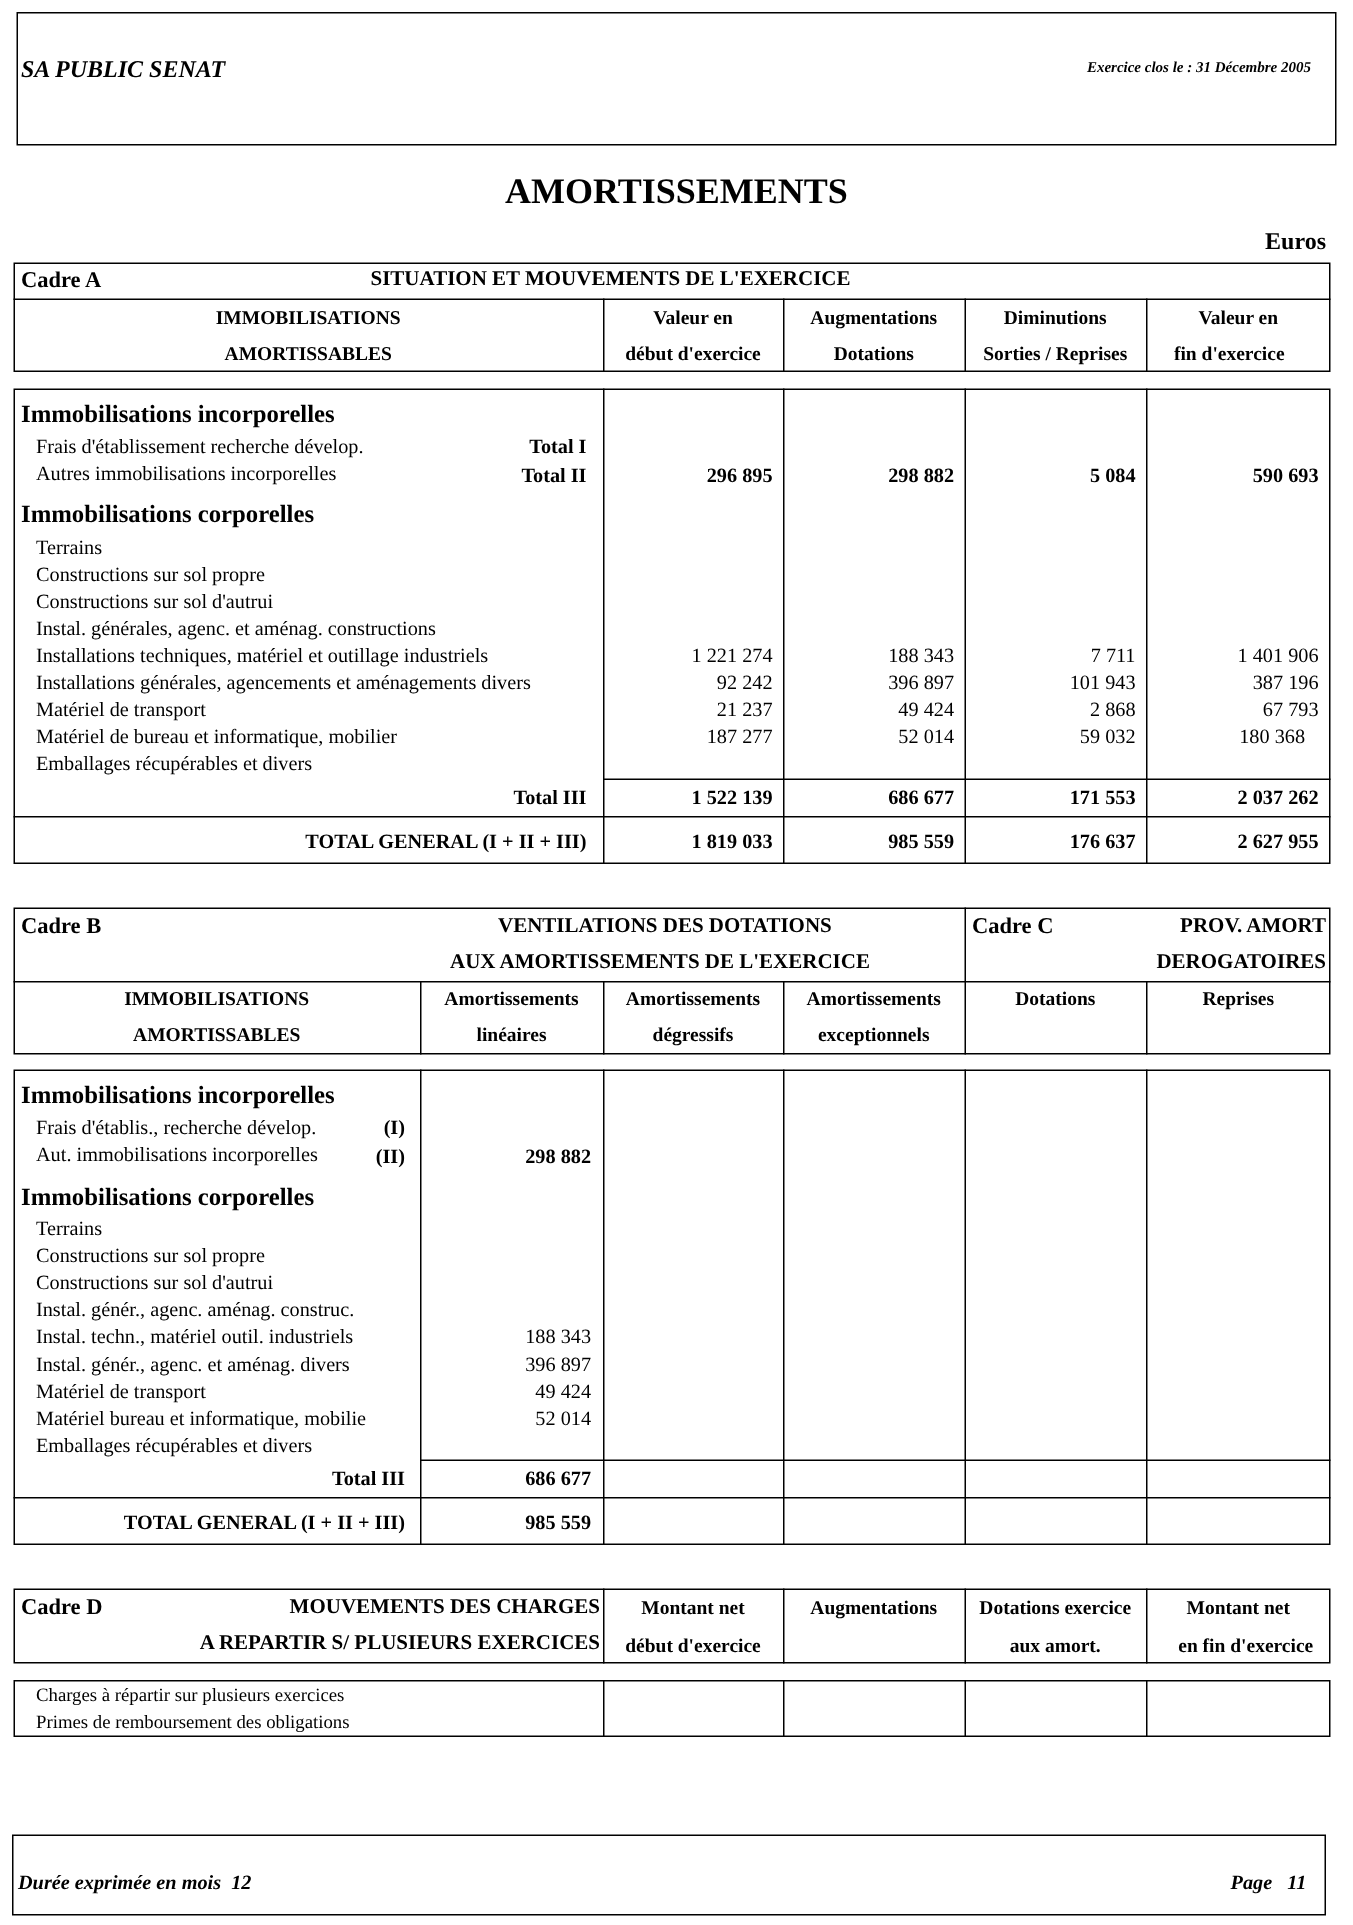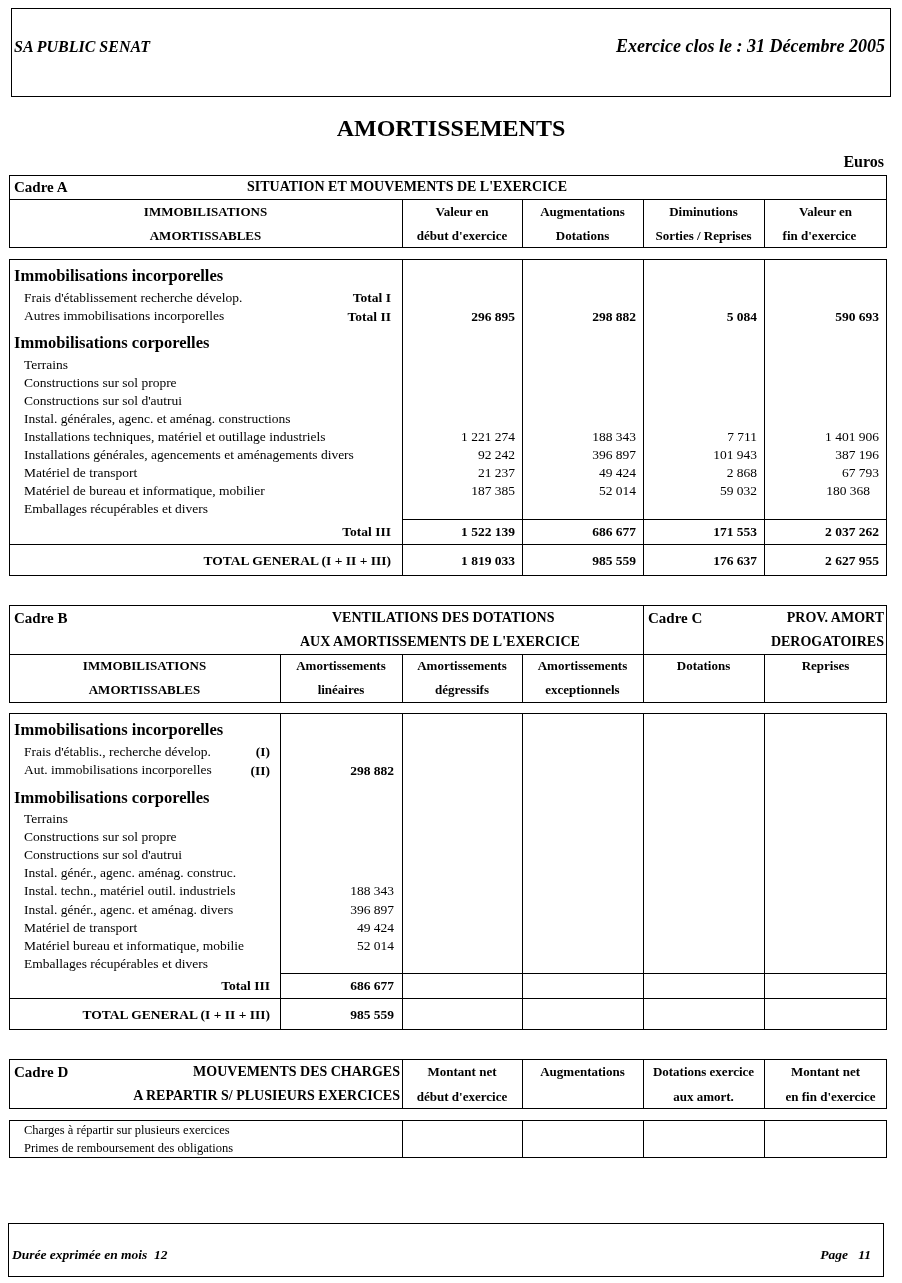--- a/index.html
+++ b/index.html
@@ -14,21 +14,21 @@
   .c { text-align:center; }
   .hdr { font-size:13px; font-weight:bold; }
   .sec { font-size:16.5px; font-weight:bold; }
   .num { text-align:right; font-size:13.5px; }
 </style>
 </head>
 <body>
 
 <div class="box" style="left:11px;top:8px;width:880px;height:89px;"></div>
 <div class="t i b" style="left:14px;top:38px;font-size:16px;">SA PUBLIC SENAT</div>
-<div class="t i b r" style="right:17px;top:37px;font-size:18px;">Exercice clos le :  31 Décembre 2005</div>
+<div class="t i b r" style="right:28px;top:37px;font-size:10px;">Exercice clos le :  31 Décembre 2005</div>
 
 <div class="t b c" style="left:0;width:902px;top:114px;font-size:24px;line-height:28px;">AMORTISSEMENTS</div>
 <div class="t b r" style="right:18px;top:153px;font-size:16px;">Euros</div>
 
 <div>
   <div class="box" style="left:9px;top:175px;width:878px;height:73px;"></div>
   <div class="hl" style="left:9px;top:199px;width:878px;"></div>
   <div class="vl" style="left:402px;top:199px;height:49px;"></div>
   <div class="vl" style="left:522px;top:199px;height:49px;"></div>
   <div class="vl" style="left:643px;top:199px;height:49px;"></div>
@@ -83,21 +83,21 @@
   <div class="t num" style="right:145px;top:428px;">7 711</div>
   <div class="t num" style="right:23px;top:428px;">1 401 906</div>
   <div class="t num" style="right:387px;top:446px;">92 242</div>
   <div class="t num" style="right:266px;top:446px;">396 897</div>
   <div class="t num" style="right:145px;top:446px;">101 943</div>
   <div class="t num" style="right:23px;top:446px;">387 196</div>
   <div class="t num" style="right:387px;top:464px;">21 237</div>
   <div class="t num" style="right:266px;top:464px;">49 424</div>
   <div class="t num" style="right:145px;top:464px;">2 868</div>
   <div class="t num" style="right:23px;top:464px;">67 793</div>
-  <div class="t num" style="right:387px;top:482px;">187 385</div>
+  <div class="t num" style="right:387px;top:482px;">187 277</div>
   <div class="t num" style="right:266px;top:482px;">52 014</div>
   <div class="t num" style="right:145px;top:482px;">59 032</div>
   <div class="t num" style="right:32px;top:482px;text-align:center;">180 368</div>
 
   <div class="t b r" style="right:511px;top:523px;">Total III</div>
   <div class="t b num" style="right:387px;top:523px;">1 522 139</div>
   <div class="t b num" style="right:266px;top:523px;">686 677</div>
   <div class="t b num" style="right:145px;top:523px;">171 553</div>
   <div class="t b num" style="right:23px;top:523px;">2 037 262</div>
 

